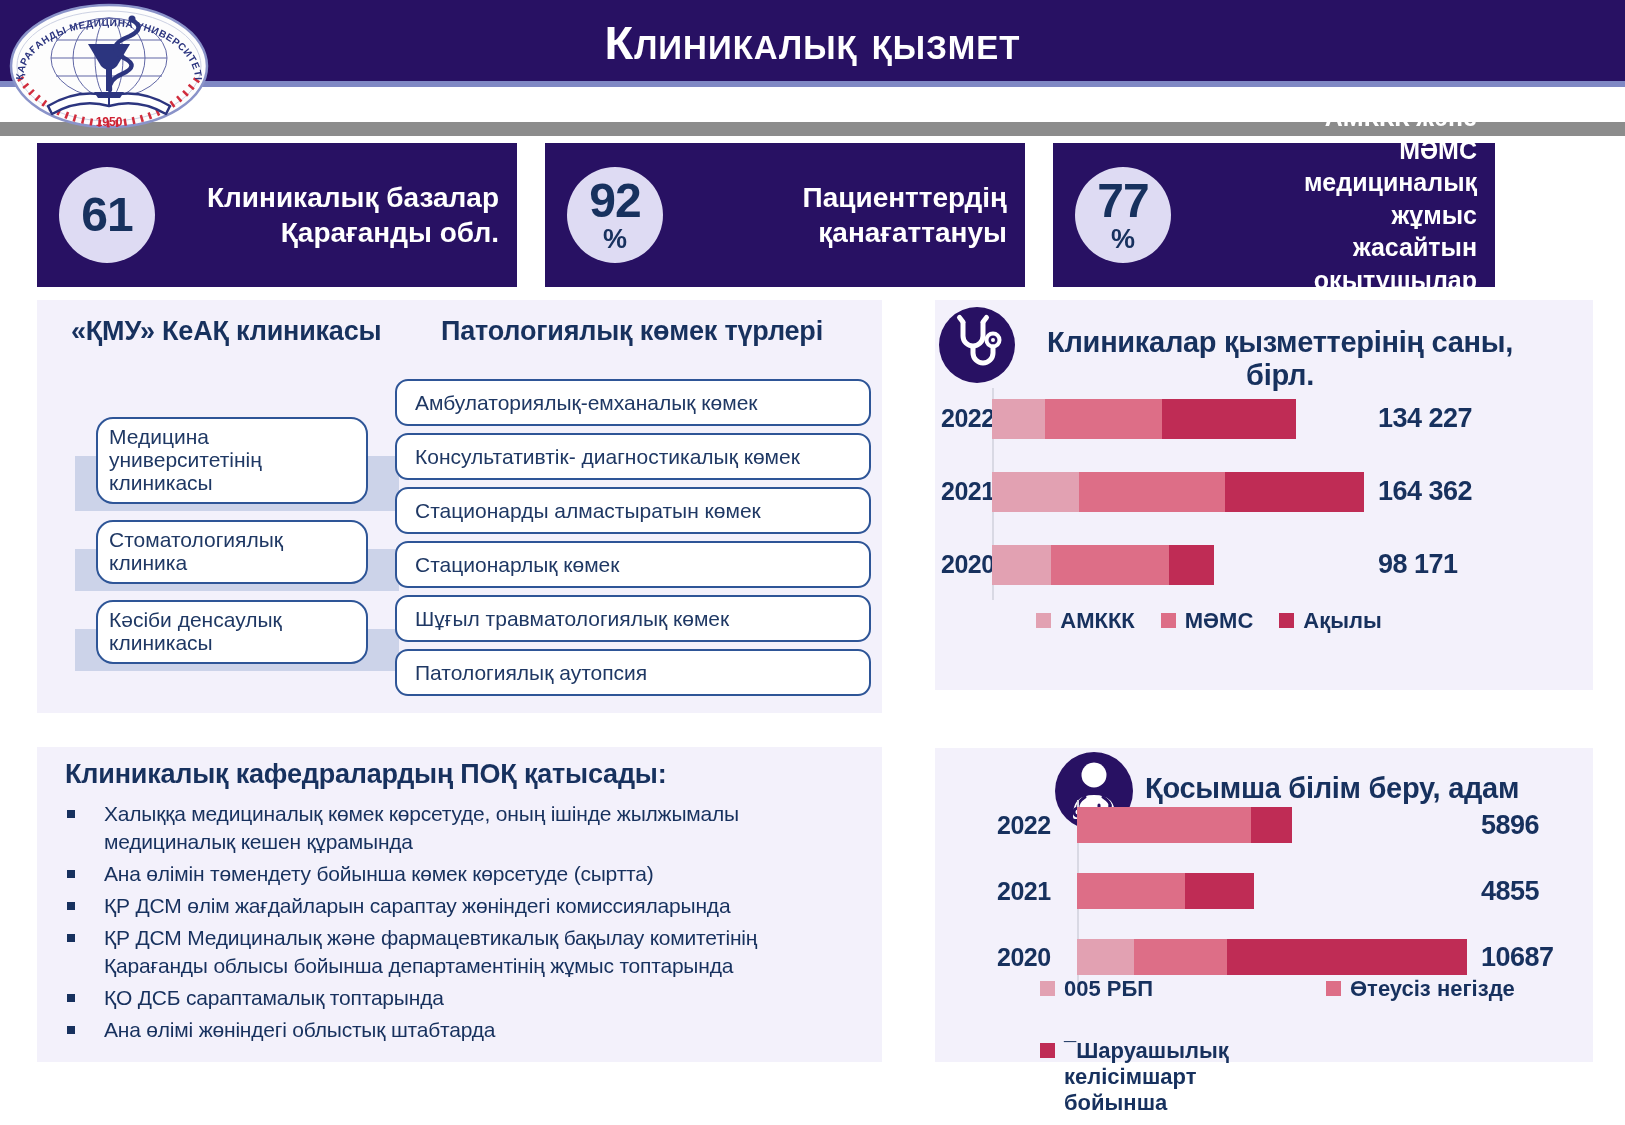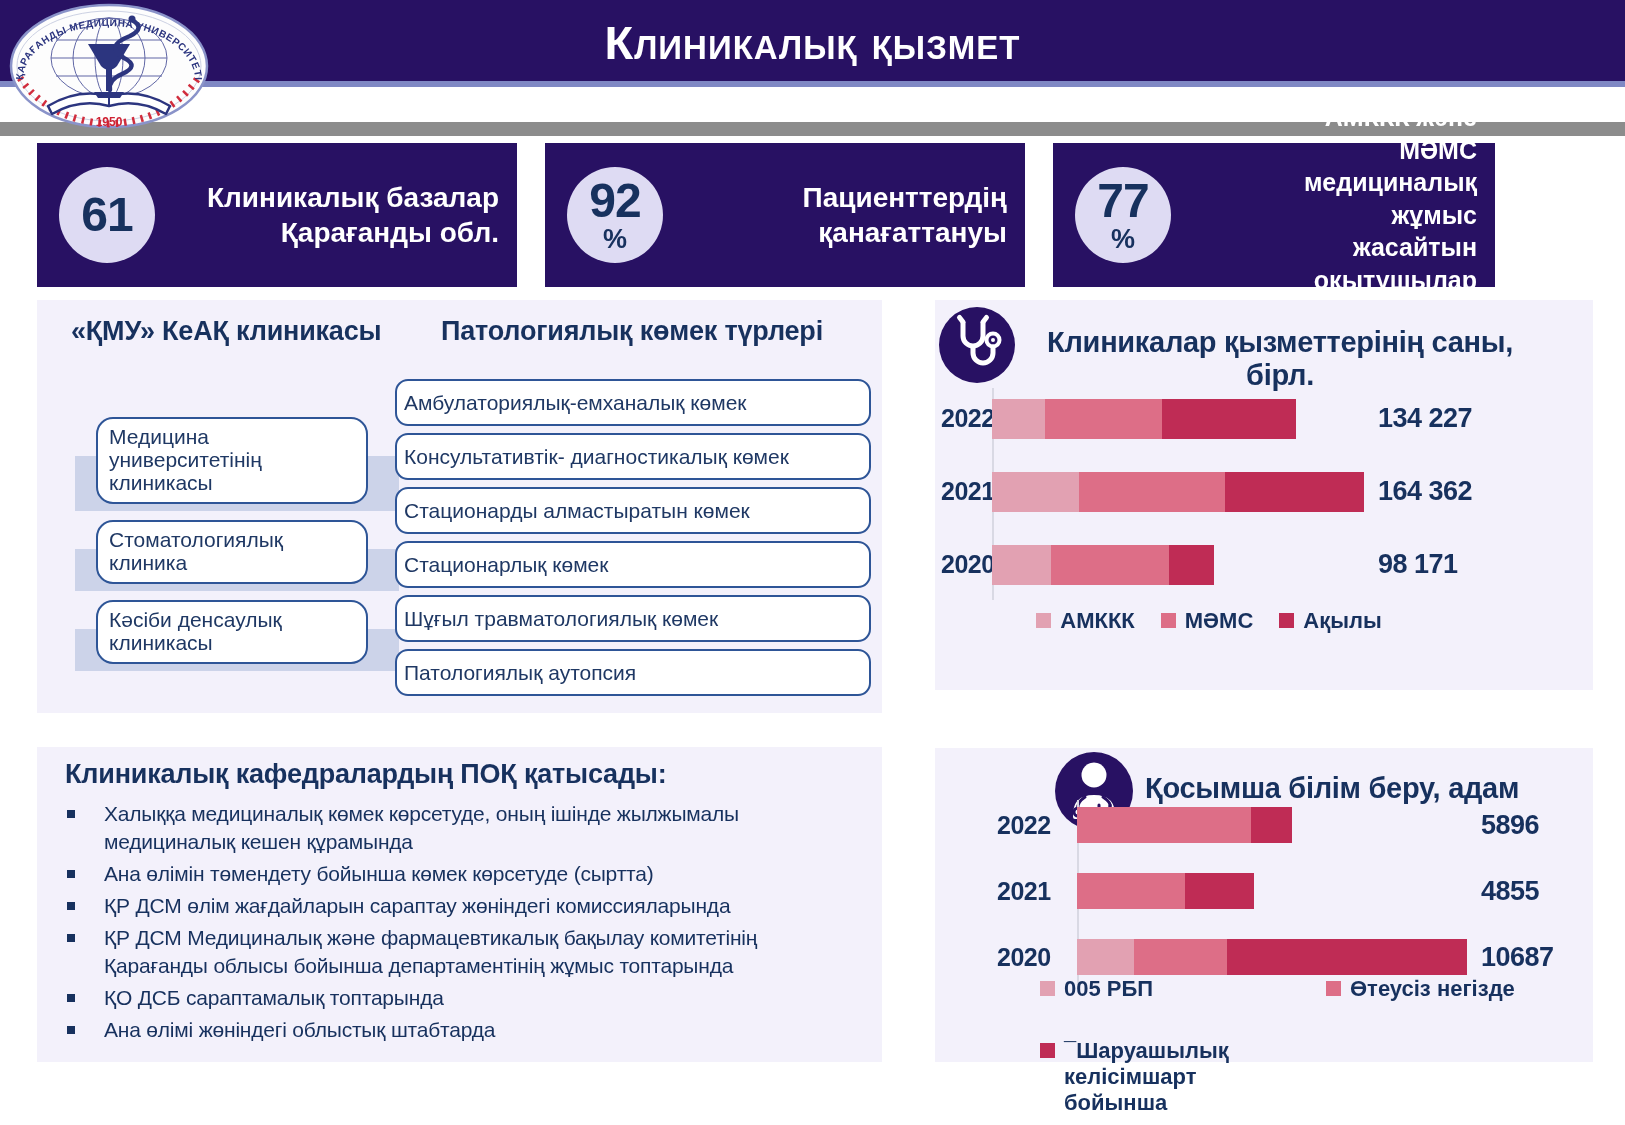--- a/index.html
+++ b/index.html
@@ -40,21 +40,21 @@
   .lcol h2 { margin-left:14px; }
   .clinic-list { position:absolute; left:39px; top:101px; width:272px; }
   .clinic-item { position:relative; margin-bottom:16px; }
   .shadowband { position:absolute; left:-21px; right:-31px; top:45%; bottom:-7px; background:#ccd3e9; }
   .bubblebox { position:relative; z-index:1; background:#fff; border:2px solid #2e5597; border-radius:17px;
                padding:6px 11px 8px; font-size:21px; line-height:23px; color:#1f3864; }
   .rcol { position:absolute; left:356px; top:16px; width:478px; }
   .rcol h2 { text-align:center; }
   .care-list { position:absolute; left:2px; top:63px; right:0; width:476px; }
   .care-box { height:47px; background:#fff; border:2px solid #2e5597; border-radius:13px; margin-bottom:7px;
-              display:flex; align-items:center; padding-left:7px; font-size:21px; color:#1f3864; }
+              display:flex; align-items:center; padding-left:18px; font-size:21px; color:#1f3864; }
 
   
   .cicon { position:absolute; display:block; }
   .services .cicon { left:4px; top:7px; width:76px; height:76px; }
   .edu .cicon { left:120px; top:4px; width:78px; height:78px; }
   .ctitle { position:absolute; margin:0; font-size:29px; letter-spacing:-0.3px; }
   .services .ctitle { left:100px; top:26px; width:490px; text-align:center; }
   .edu .ctitle { left:210px; top:24px; width:420px; text-align:left; }
   .axis { position:absolute; width:2px; background:#d9d9e4; }
   .services .axis { left:57px;  top:88px; height:212px; }

